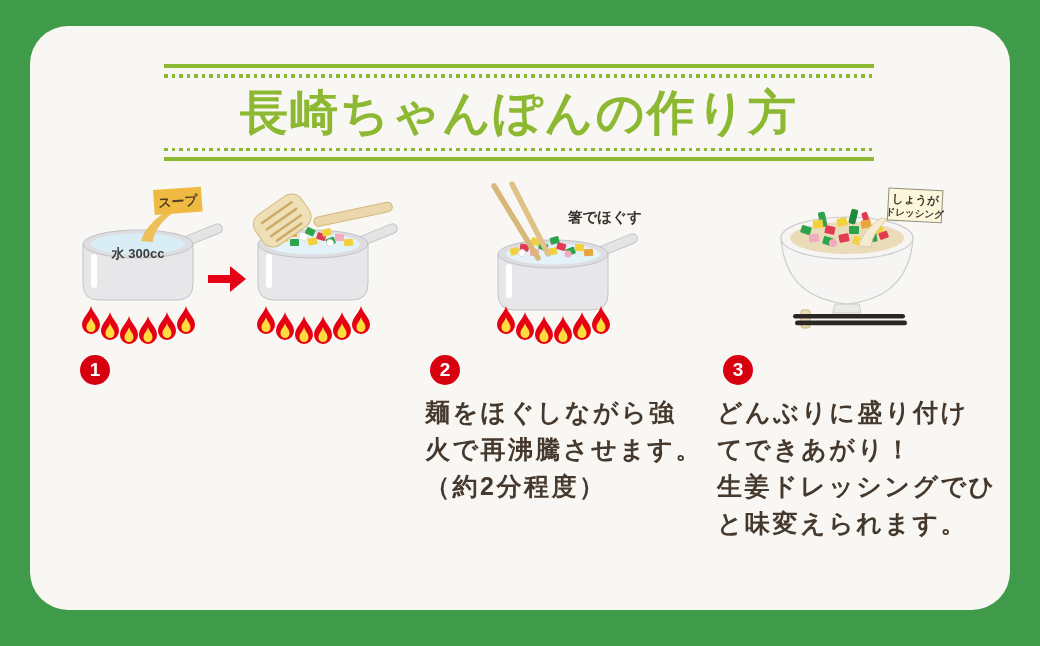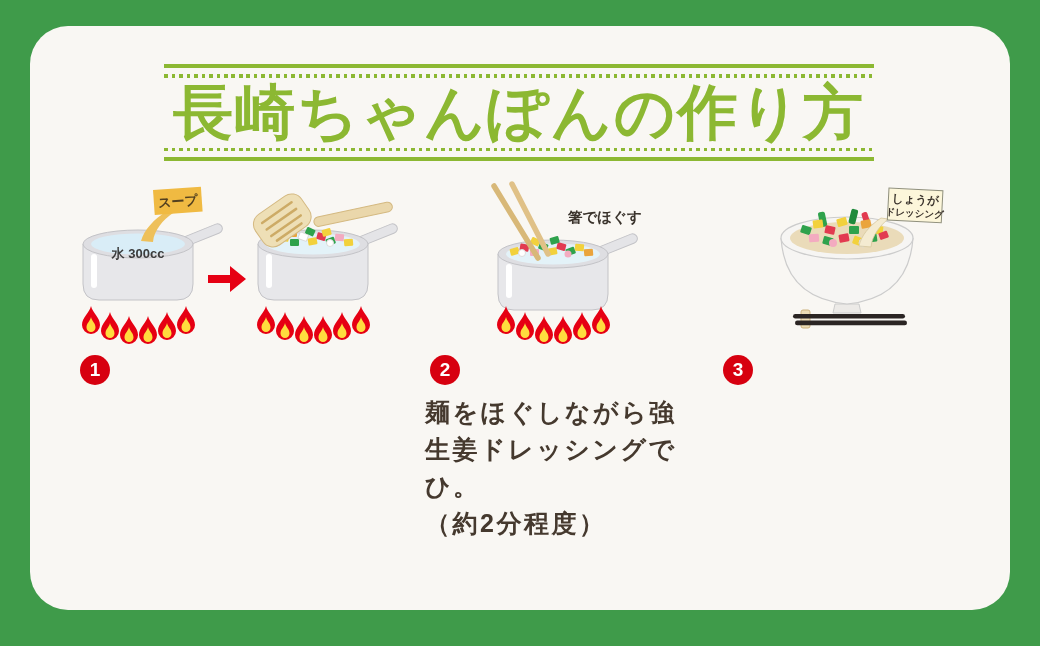--- a/index.html
+++ b/index.html
@@ -8,21 +8,21 @@
   .frame { position:relative; width:1040px; height:646px; background:#3f9b4a; overflow:hidden; }
   .card { position:absolute; left:30px; top:26px; right:30px; bottom:36px; background:#f9f7f3; border-radius:38px; }
 
   
   .title-block { position:absolute; left:134px; top:38px; width:710px; }
   .rule-solid { height:4px; background:#8cb832; }
   .rule-dotted { height:3.5px; margin-top:6px;
     background:repeating-linear-gradient(90deg,#8cb832 0 3.5px,transparent 3.5px 7.5px); }
   .rule-dotted.lower { margin-top:0; }
   .rule-solid.lower { margin-top:6px; }
-  h1.title { font-size:60px; line-height:56px; font-weight:800; color:#8cb832;
+  h1.title { font-size:48px; line-height:56px; font-weight:800; color:#8cb832;
     text-align:center; letter-spacing:2px; margin:7px 0; }
 
   
   svg.illus { position:absolute; }
   svg text { font-family:"Liberation Sans","DejaVu Sans",sans-serif; }
 
   
   .step-num { position:absolute; top:329px; width:30px; height:30px; border-radius:50%;
     background:#d7000f; color:#ffffff; font-size:19px; font-weight:bold;
     display:flex; align-items:center; justify-content:center; }
@@ -217,17 +217,21 @@
         <rect x="38" y="132" width="112" height="4.6" rx="2.3" fill="#2b2523"></rect>
         <rect x="40" y="138.6" width="112" height="4.6" rx="2.3" fill="#2b2523"></rect>
       </g>
     </svg>
 
     <div class="step-num" style="left:50px;">1</div>
     <div class="step-num" style="left:400px;">2</div>
     <div class="step-num" style="left:693px;">3</div>
 
     <p class="desc" style="left:395px;width:305px;">麺をほぐしながら強
-生姜ドレッシングでひ。
+火で再沸騰させます。
 （約2分程度）</p>
+    <p class="desc" style="left:687px;width:300px;">どんぶりに盛り付け
+てできあがり！
+生姜ドレッシングでひ
+と味変えられます。</p>
 
   </div>
 </div>
 
 </body></html>

